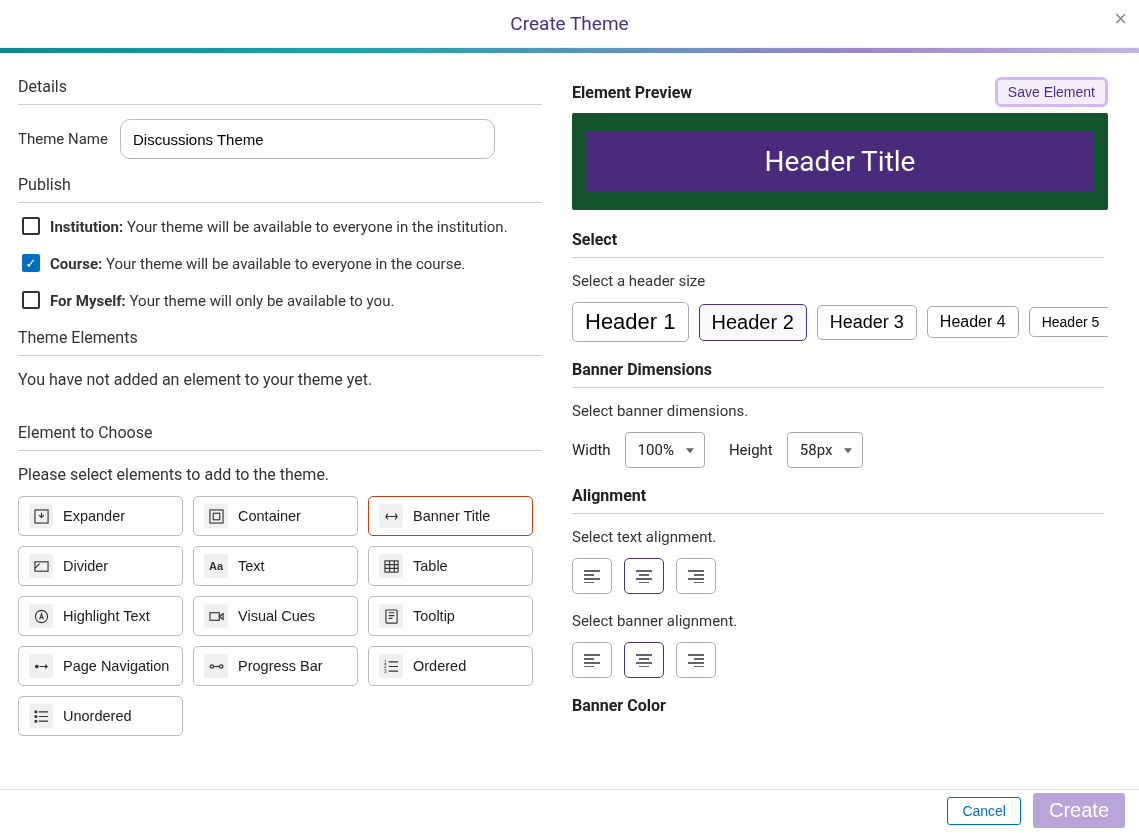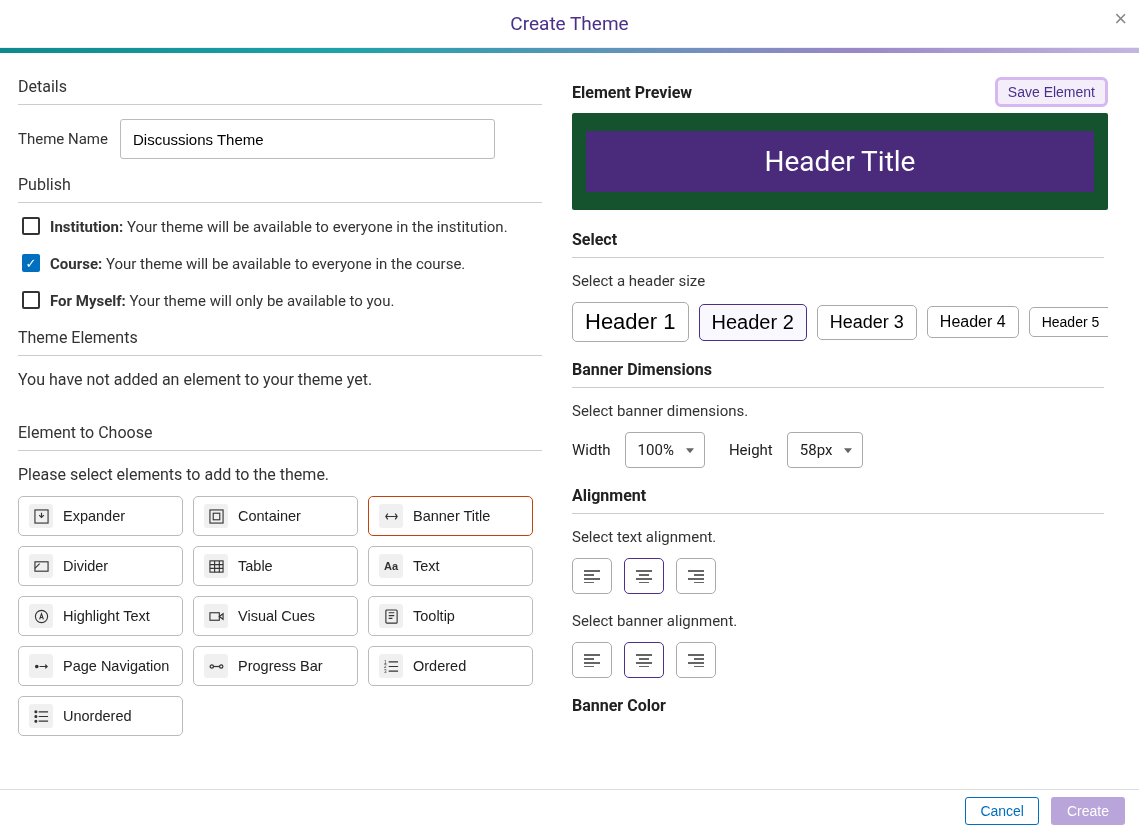--- a/index.html
+++ b/index.html
@@ -17,21 +17,21 @@
 .body-wrap { display: flex; height: 744px; }
 .left-col { width: 560px; padding: 24px 18px 10px 18px; overflow-y: auto; }
 .right-col { width: 562px; padding: 24px 14px 10px 12px; display: flex; flex-direction: column; position: relative; }
 
 
 .sec-head { font-size: 16px; font-weight: 400; color: #333; border-bottom: 1px solid #ccc; padding-bottom: 8px; margin-bottom: 14px; margin-top: 16px;}
 .sec-head:first-child { margin-top: 0; }
 
 .row-flex { display: flex; align-items: center; gap: 12px; margin-bottom: 16px;}
 .label-tn { font-size: 15px; color: #333; }
-.text-input { height: 40px; border: 1px solid #bbb; border-radius: 3px; padding: 6px 12px; font-size: 15px; width: 375px; }
+.text-input { height: 40px; border: 1px solid #bbb; border-radius: 10px; padding: 6px 12px; font-size: 15px; width: 375px; }
 
 .check-row { display: flex; align-items: flex-start; gap: 10px; margin-bottom: 16px; padding-left: 4px;}
 .checkbox { width: 18px; height: 18px; border: 2px solid #333; border-radius: 2px; flex-shrink:0; cursor:pointer; display:inline-flex; align-items:center; justify-content:center; background:#fff;}
 .checkbox.checked { background: #006fbf; border-color:#006fbf; color:#fff; font-size:13px;}
 .check-txt { font-size: 15px; color: #333; line-height: 1.4;}
 .check-txt b { font-weight: 700; }
 
 .plain-txt { font-size: 16px; color: #333; margin-bottom: 8px; }
 
 
@@ -73,21 +73,21 @@
 .dd::after { content:''; position:absolute; right:10px; top:50%; transform:translateY(-35%); border-left:4px solid transparent; border-right:4px solid transparent; border-top:5px solid #666;}
 
 .align-row { display:flex; gap:12px; margin-bottom:18px;}
 .align-btn { width:40px; height:36px; border:1px solid #aaa; border-radius:5px; cursor:pointer; background:#fff; display:flex; align-items:center; justify-content:center;}
 .align-btn.sel { border:1.5px solid #4b3088; }
 .align-btn svg { width:18px; height:14px; }
 
 
 .footer { position: absolute; bottom: 8px; left:0; right:0; height: 42px; border-top: 1px solid #ddd; display:flex; align-items:center; justify-content:flex-end; gap:12px; padding-right: 14px; background:#fff;}
 .btn-cancel { border:1.5px solid #006fbf; color:#006fbf; background:#fff; padding:5px 14px; border-radius:3px; font-size:14px; cursor:pointer;}
-.btn-create { border:none; background:#b9a5da; color:#fff; padding:6px 16px; border-radius:3px; font-size:14px; cursor:pointer;}
+.btn-create { border:none; background:#b9a5da; color:#fff; padding:6px 16px; border-radius:3px; font-size:20px; cursor:pointer;}
 </style>
 </head>
 <body>
 
 <div class="modal-header">
   <div class="modal-title">Create Theme</div>
   <button class="close-x">×</button>
 </div>
 <div class="accent-bar"></div>
 
@@ -151,32 +151,32 @@
         <span class="elem-icon">
             <svg viewBox="0 0 16 16" fill="none" stroke="currentColor" stroke-width="1.2">
               <rect x="1" y="3" width="14" height="10"></rect>
               <path d="M1 10l5-5"></path>
             </svg>
           </span>
         <span>Divider</span>
       </button>
       <button class="elem-btn">
         <span class="elem-icon">
+            <span style="font-size:11px;font-weight:600">Aa</span>
+          </span>
+        <span>Text</span>
+      </button>
+      <button class="elem-btn">
+        <span class="elem-icon">
             <svg viewBox="0 0 16 16" fill="none" stroke="currentColor" stroke-width="1.2">
               <rect x="1" y="2" width="14" height="12"></rect>
               <path d="M1 6h14M1 10h14M6 2v12M11 2v12"></path>
             </svg>
           </span>
         <span>Table</span>
-      </button>
-      <button class="elem-btn">
-        <span class="elem-icon">
-            <span style="font-size:11px;font-weight:600">Aa</span>
-          </span>
-        <span>Text</span>
       </button>
       <button class="elem-btn">
         <span class="elem-icon">
             <svg viewBox="0 0 16 16" fill="none" stroke="currentColor" stroke-width="1.2">
               <circle cx="8" cy="8" r="6.5"></circle>
               <path d="M6 11l2-6 2 6M6.7 9h2.6"></path>
             </svg>
           </span>
         <span>Highlight Text</span>
       </button>

